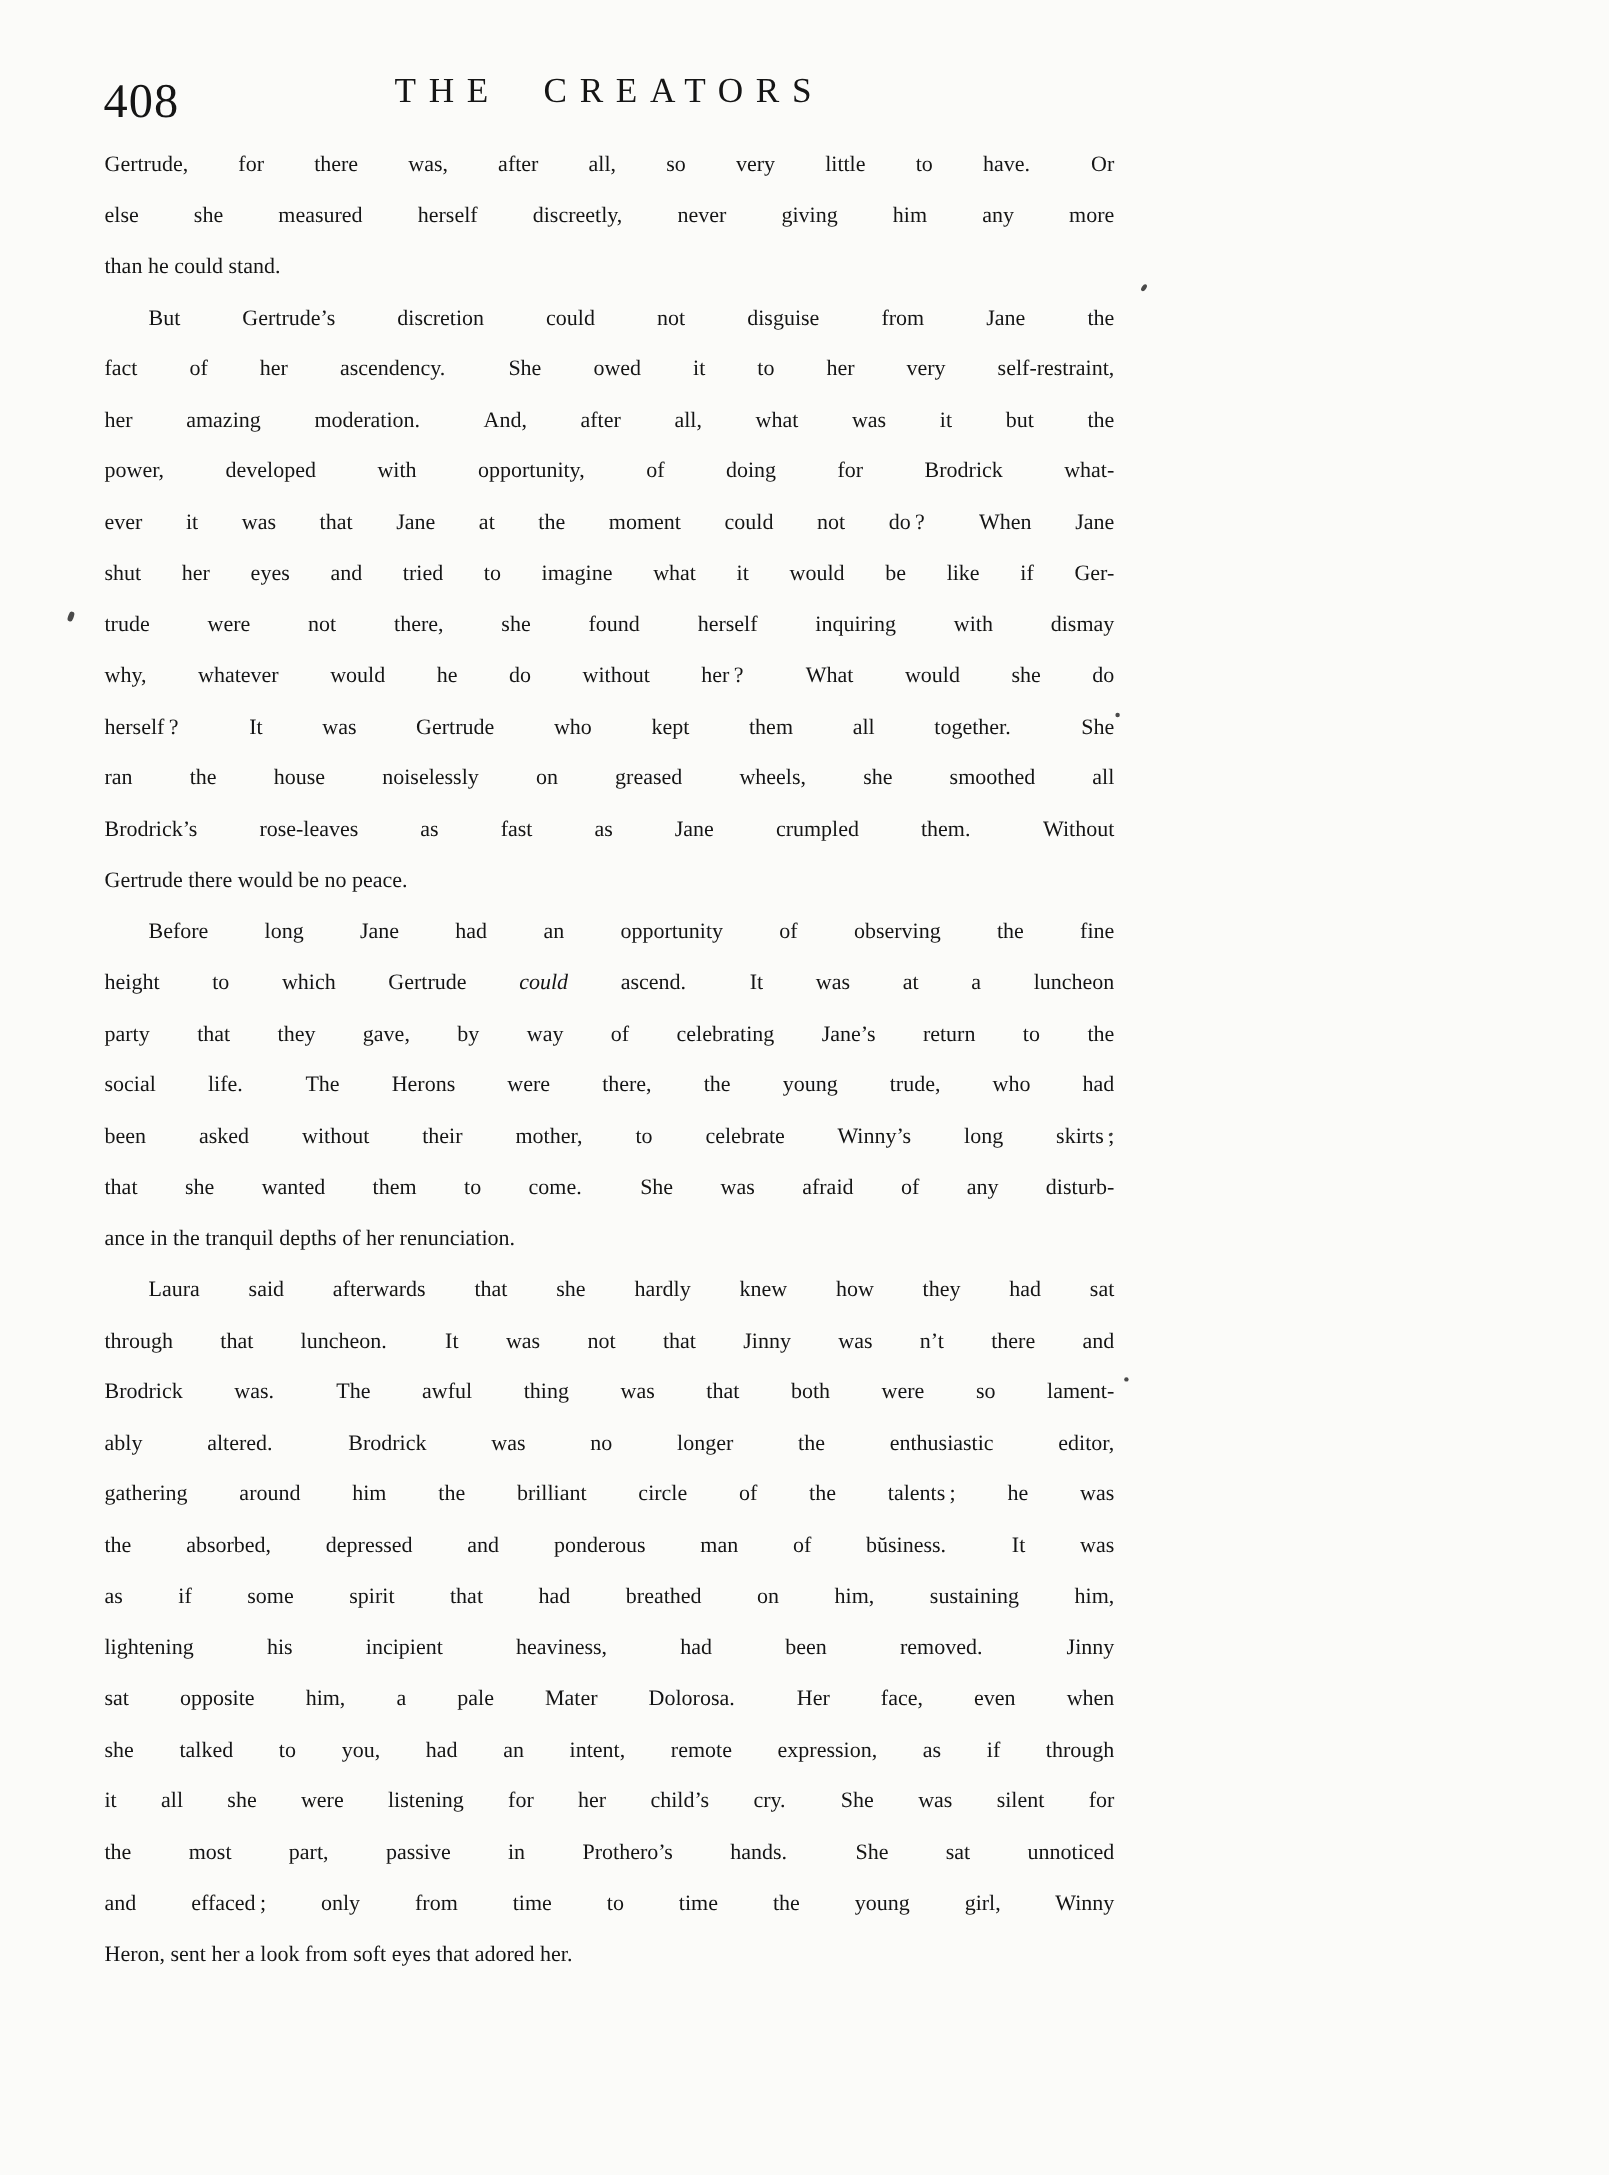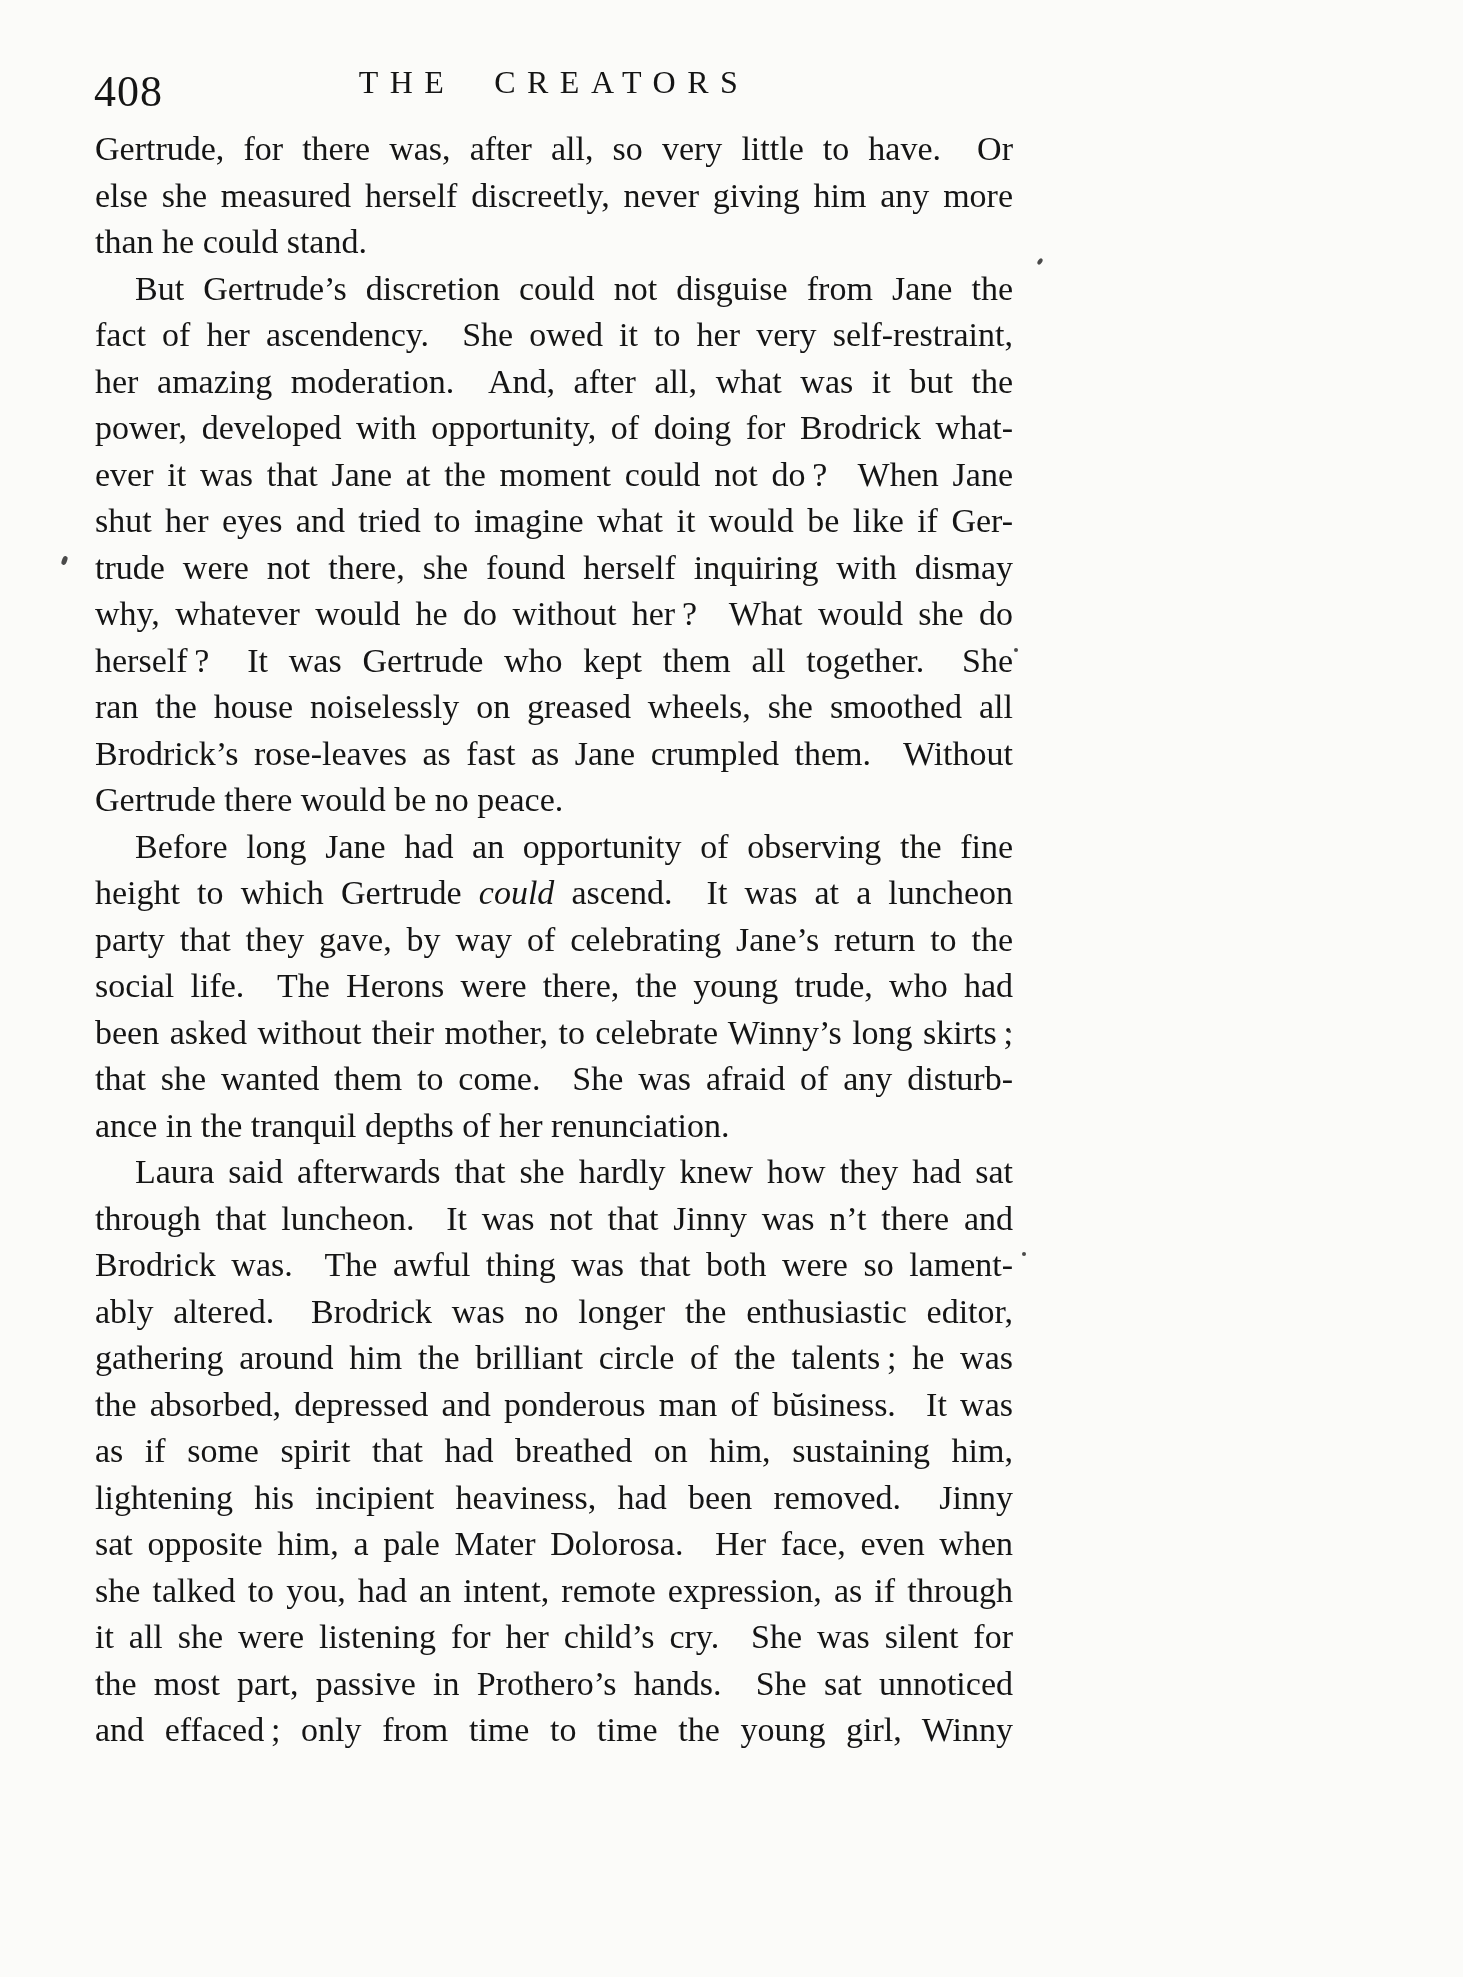--- a/index.html
+++ b/index.html
@@ -16,21 +16,21 @@
     position:absolute;left:94px;top:66px;
     font-size:44px;letter-spacing:1px;
   }
   .running-title{
     position:absolute;left:95px;top:64px;width:918px;
     text-align:center;font-size:32px;
     letter-spacing:0.36em;word-spacing:0.6em;
   }
   .text-block{
     position:absolute;left:95px;top:126px;width:918px;
-    font-size:34px;line-height:46.5px;
+    font-size:20px;line-height:46.5px;
   }
   .para{margin:0;}
   .line{
     text-align:justify;
     text-align-last:justify;
   }
   .line.last{text-align-last:left;}
   .line.indent{text-indent:40px;}
   .i{font-style:italic;}
   .b{font-weight:normal;}
@@ -84,20 +84,21 @@
         <div class="line"><span>ably altered.  Brodrick was no longer the enthusiastic editor,</span></div>
         <div class="line"><span>gathering around him the brilliant circle of the talents ; he was</span></div>
         <div class="line"><span>the absorbed, depressed and ponderous man of bŭsiness.  It was</span></div>
         <div class="line"><span>as if some spirit that had breathed on him, sustaining him,</span></div>
         <div class="line"><span>lightening his incipient heaviness, had been removed.  Jinny</span></div>
         <div class="line"><span>sat opposite him, a pale Mater Dolorosa.  Her face, even when</span></div>
         <div class="line"><span>she talked to you, had an intent, remote expression, as if through</span></div>
         <div class="line"><span>it all she were listening for her child’s cry.  She was silent for</span></div>
         <div class="line"><span>the most part, passive in Prothero’s hands.  She sat unnoticed</span></div>
         <div class="line"><span>and effaced ; only from time to time the young girl, </span><span class="b">Winny</span></div>
+        <div class="line last"><span>Heron, sent her a look from soft eyes that adored her.</span></div>
       </div>
     </div>
 
   <div class="speck s1"></div>
   <div class="speck s2"></div>
   <div class="speck s3"></div>
   <div class="speck s4"></div>
   <div class="speck s5"></div>
 </div>
 

